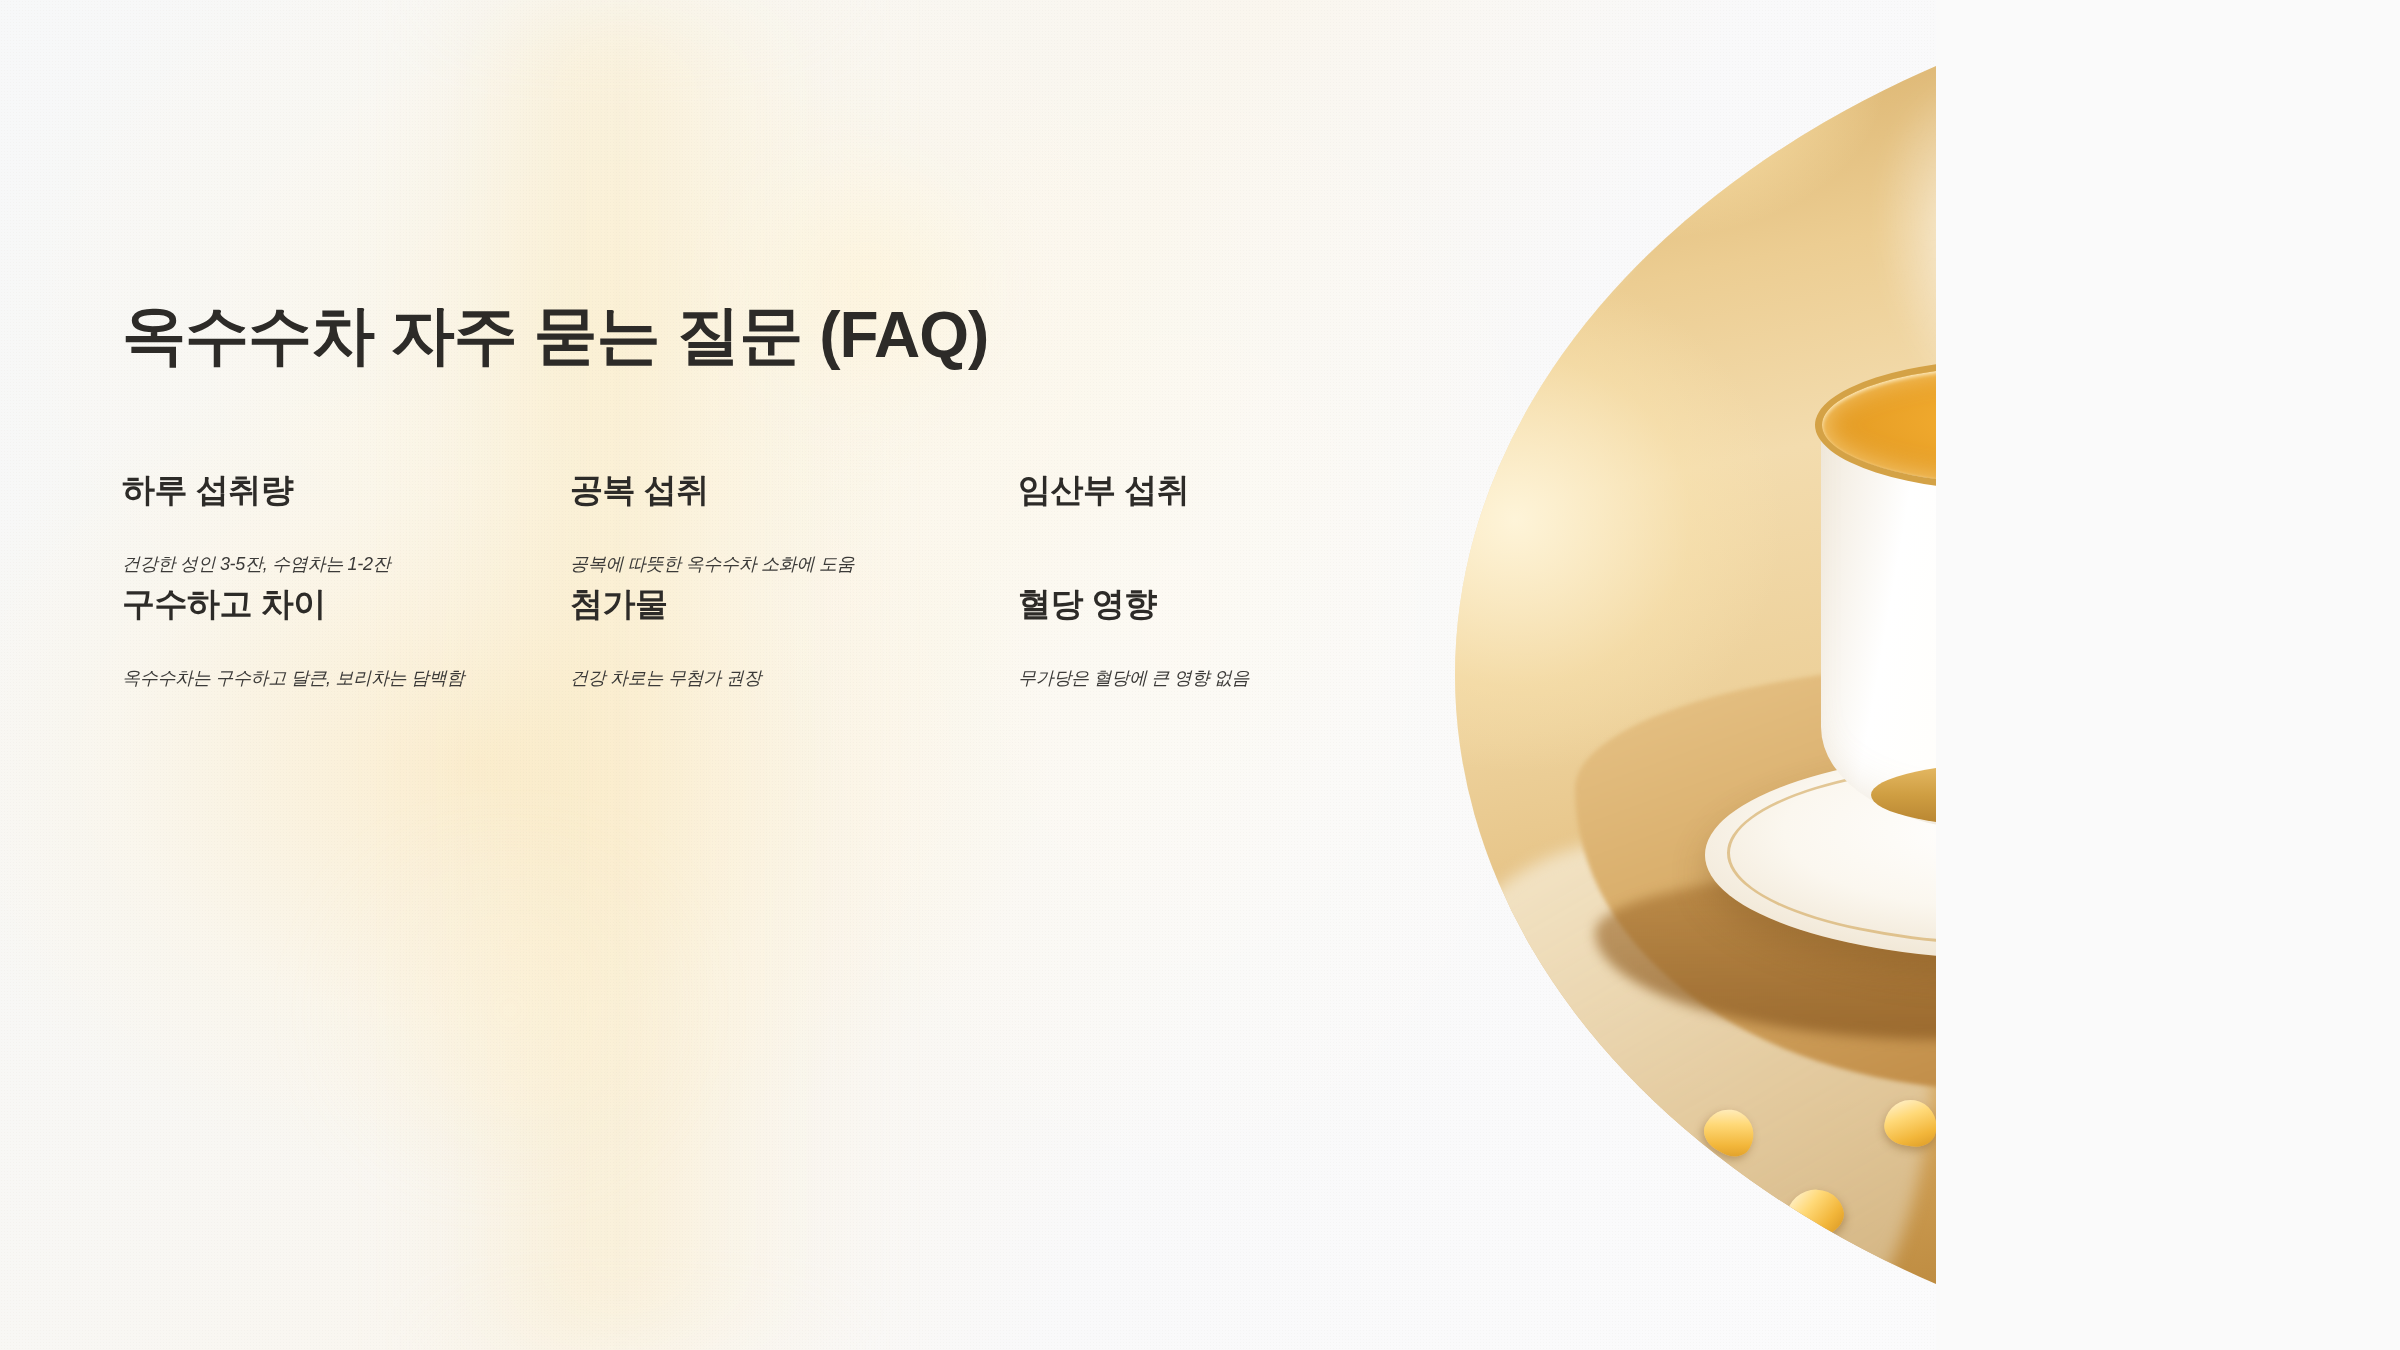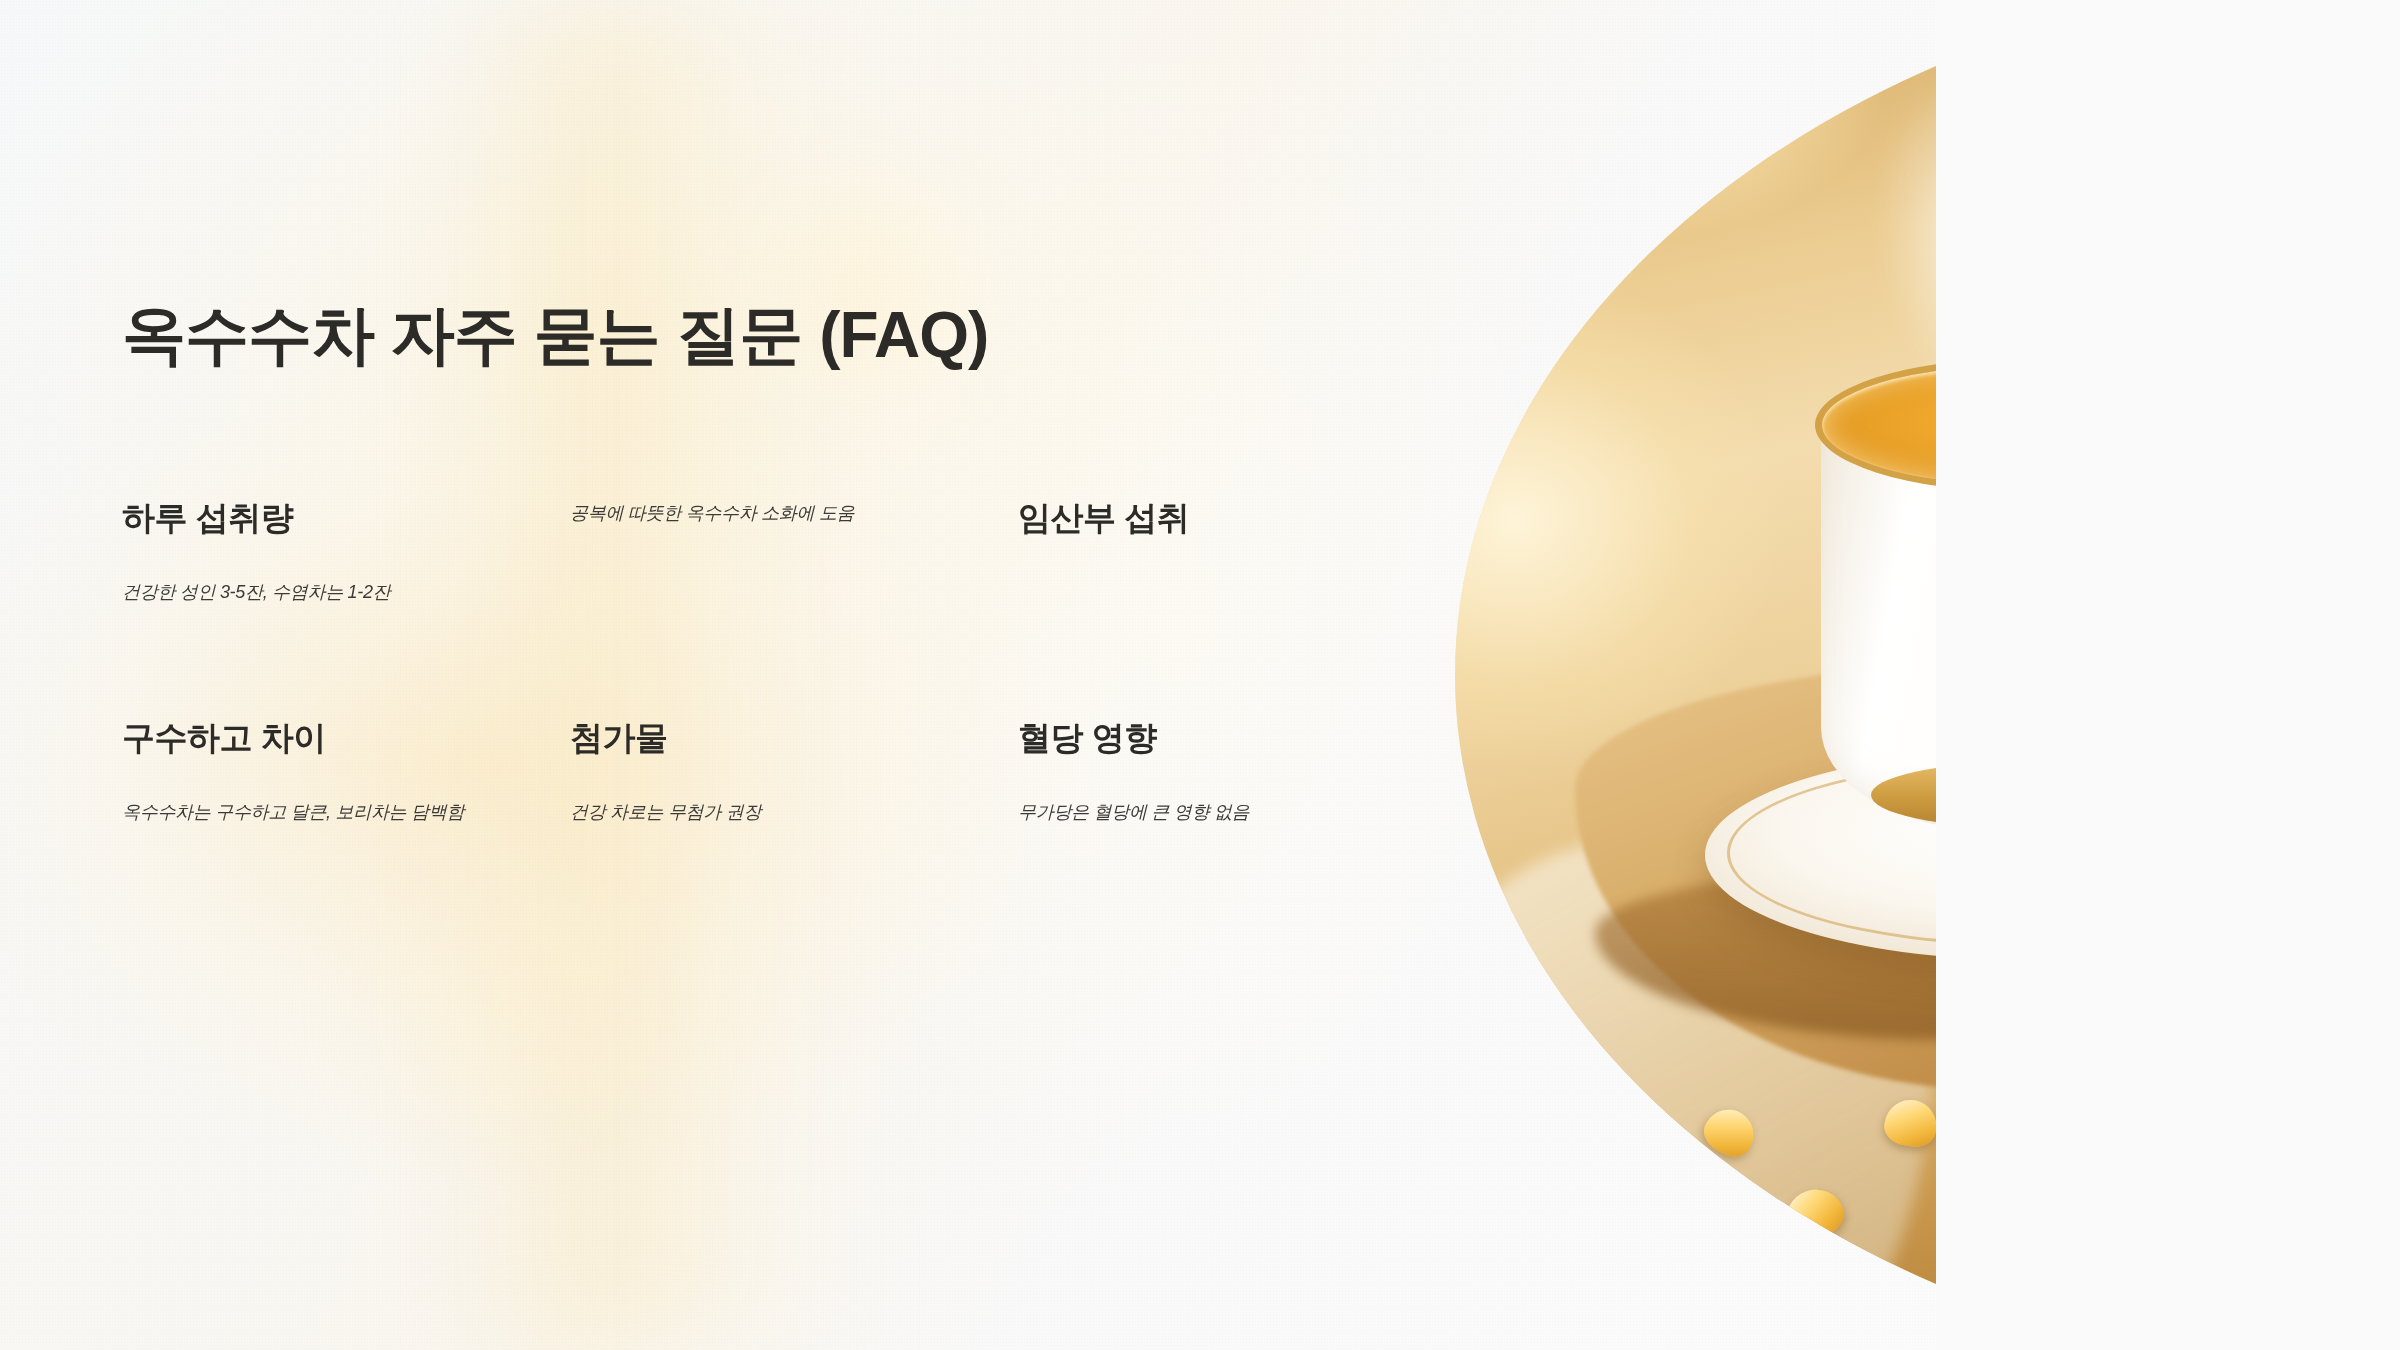--- a/index.html
+++ b/index.html
@@ -184,26 +184,25 @@
     position:absolute;
     left:122px; top:292px;
     font-size:64px;
     font-weight:700;
     letter-spacing:-1px;
     color:#2d2b28;
     white-space:nowrap;
   }
   .faq-grid {
     position:absolute;
-    left:122px; top:496px;
+    left:122px; top:468px;
     width:1300px;
     display:grid;
     grid-template-columns:448px 448px 404px;
     grid-template-rows:auto auto;
-    row-gap:106px;
   }
   .faq-item { width:360px; }
   .faq-q {
     font-size:33px;
     font-weight:700;
     color:#2d2b28;
     letter-spacing:-0.5px;
     margin-bottom:34px;
     white-space:nowrap;
   }
@@ -266,20 +265,21 @@
   <h1 class="title">옥수수차 자주 묻는 질문 (FAQ)</h1>
 
   <div class="faq-grid">
 
     <div class="faq-item">
       <div class="faq-q">하루 섭취량</div>
       <div class="faq-a">건강한 성인 3-5잔, 수염차는 1-2잔</div>
     </div>
 
     <div class="faq-item">
+      <div class="faq-q">공복 섭취</div>
       <div class="faq-a">공복에 따뜻한 옥수수차 소화에 도움</div>
     </div>
 
     <div class="faq-item">
       <div class="faq-q">임산부 섭취</div>
     </div>
 
     <div class="faq-item">
       <div class="faq-q">구수하고 차이</div>
       <div class="faq-a">옥수수차는 구수하고 달큰, 보리차는 담백함</div>

